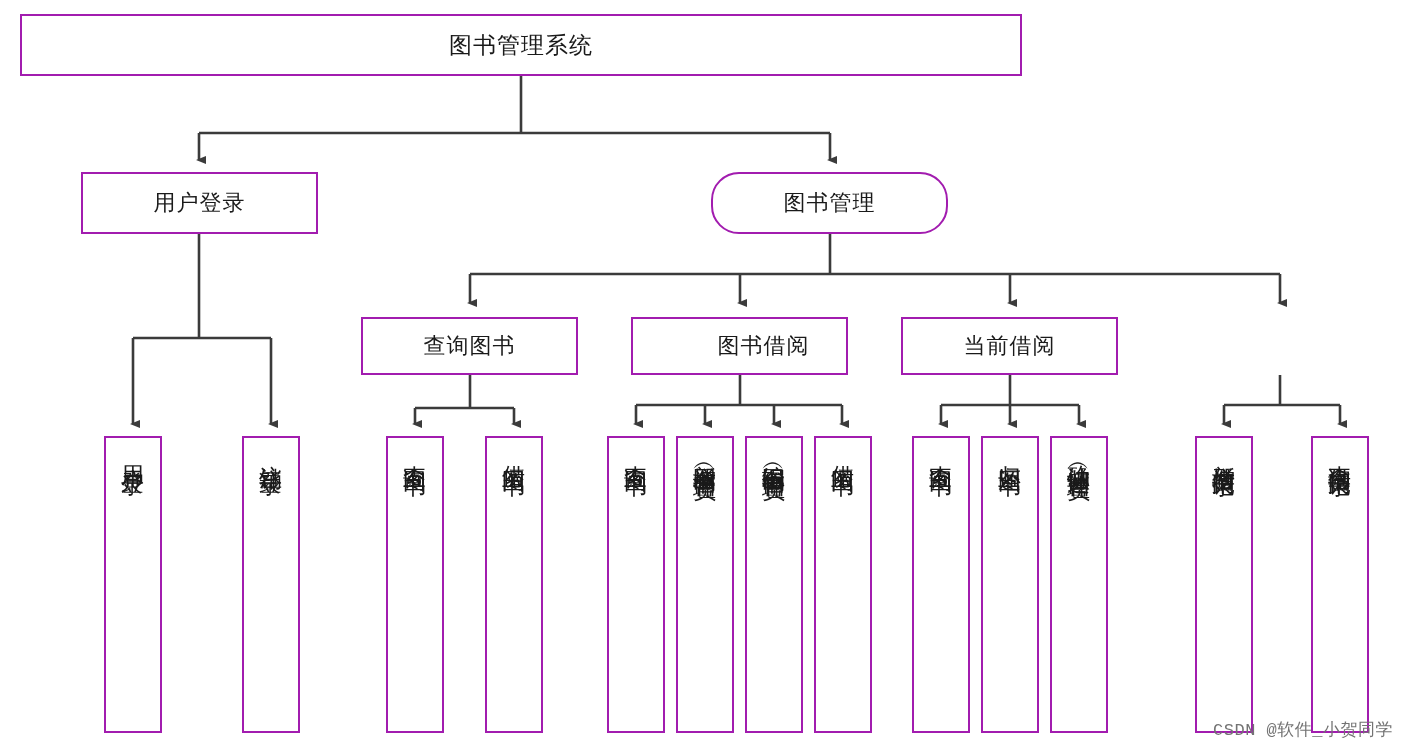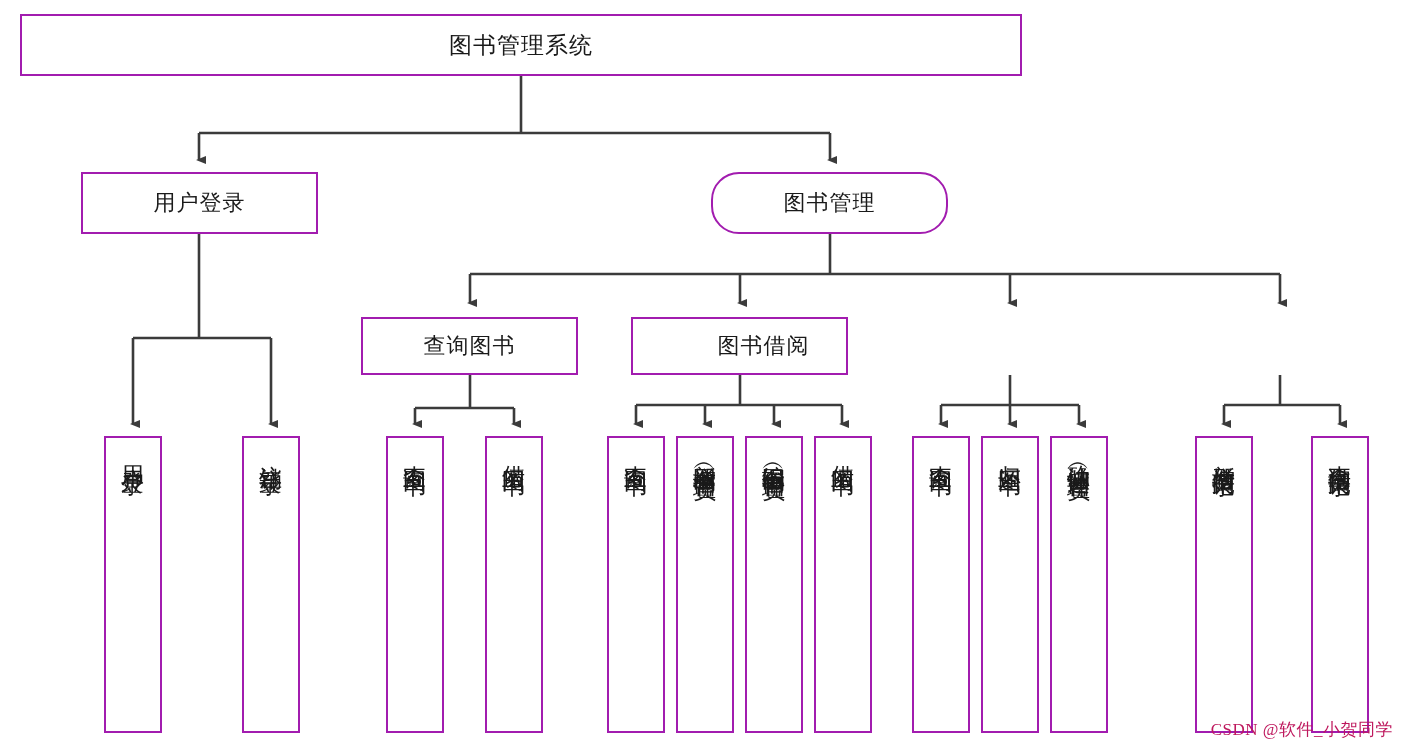--- a/index.html
+++ b/index.html
@@ -67,25 +67,25 @@
   }
   .v-node.tall .lbl {
     font-size: 23px;
     letter-spacing: 2px;
   }
   .watermark {
     position: absolute;
     right: 12px;
     bottom: 6px;
     font-size: 17px;
-    color: #be185d;
+    color: #737373;
     letter-spacing: 0.5px;
     z-index: 3;
     white-space: nowrap;
-    font-family: Liberation Serif, serif;
+    font-family: Liberation Mono, monospace;
   }
 </style>
 </head>
 <body>
 
 <div id="canvas">
 
   <svg id="wires" viewBox="0 0 1405 747" xmlns="http://www.w3.org/2000/svg">
     <defs>
       <marker id="ah" markerWidth="10" markerHeight="10" refX="4" refY="7" orient="auto" markerUnits="userSpaceOnUse">
@@ -150,20 +150,23 @@
   </div>
 
   <div class="node h-node" style="left:361px; top:317px; width:217px; height:58px;">
     <span class="lbl">查询图书</span>
   </div>
 
   <div class="node h-node" style="left:631px; top:317px; width:217px; height:58px;padding-left:48px;">
     <span class="lbl">图书借阅</span>
   </div>
 
+  <div class="node h-node" style="left:901px; top:317px; width:217px; height:58px;">
+    <span class="lbl">当前借阅</span>
+  </div>
 
 
   <div class="node v-node" style="left:104px; top:436px; width:58px; height:297px;">
     <span class="lbl">用户登录</span>
   </div>
 
   <div class="node v-node" style="left:242px; top:436px; width:58px; height:297px;">
     <span class="lbl">注销登录</span>
   </div>
 

